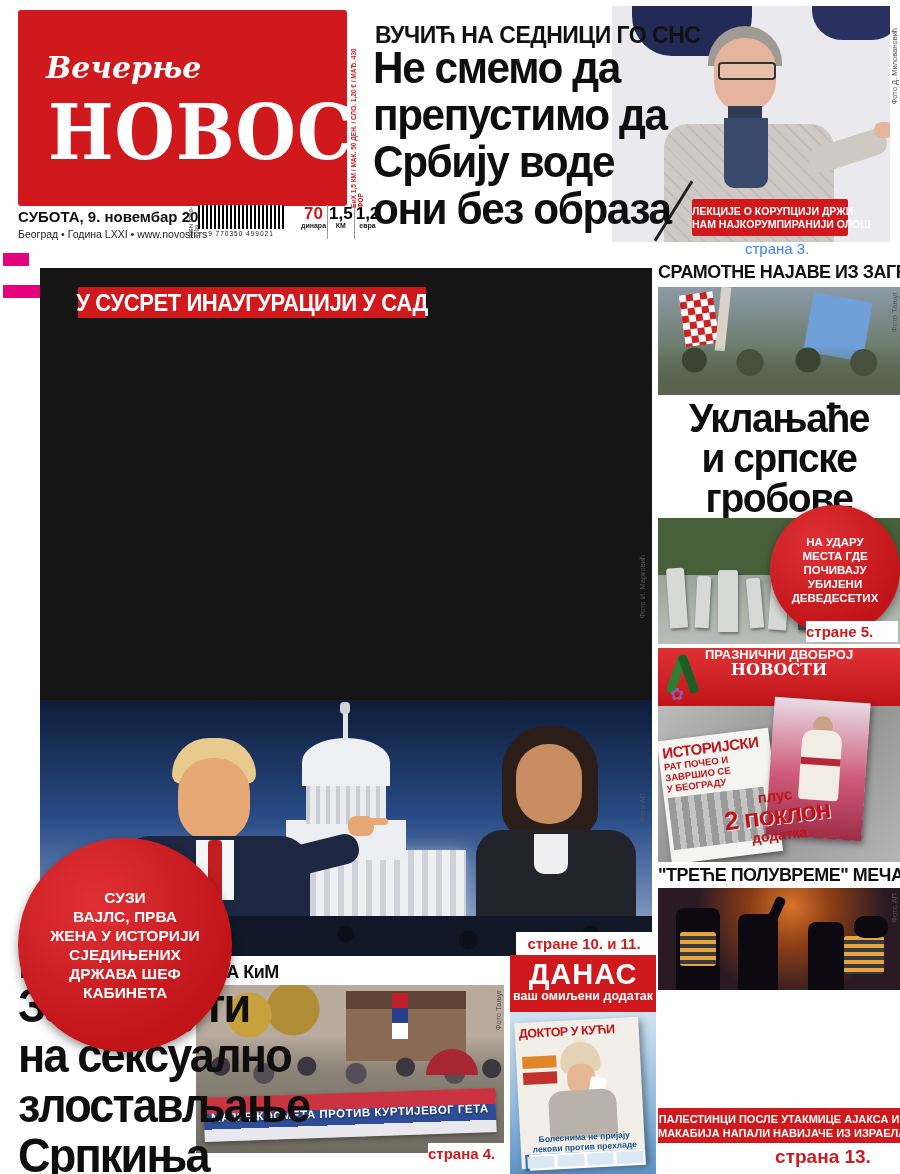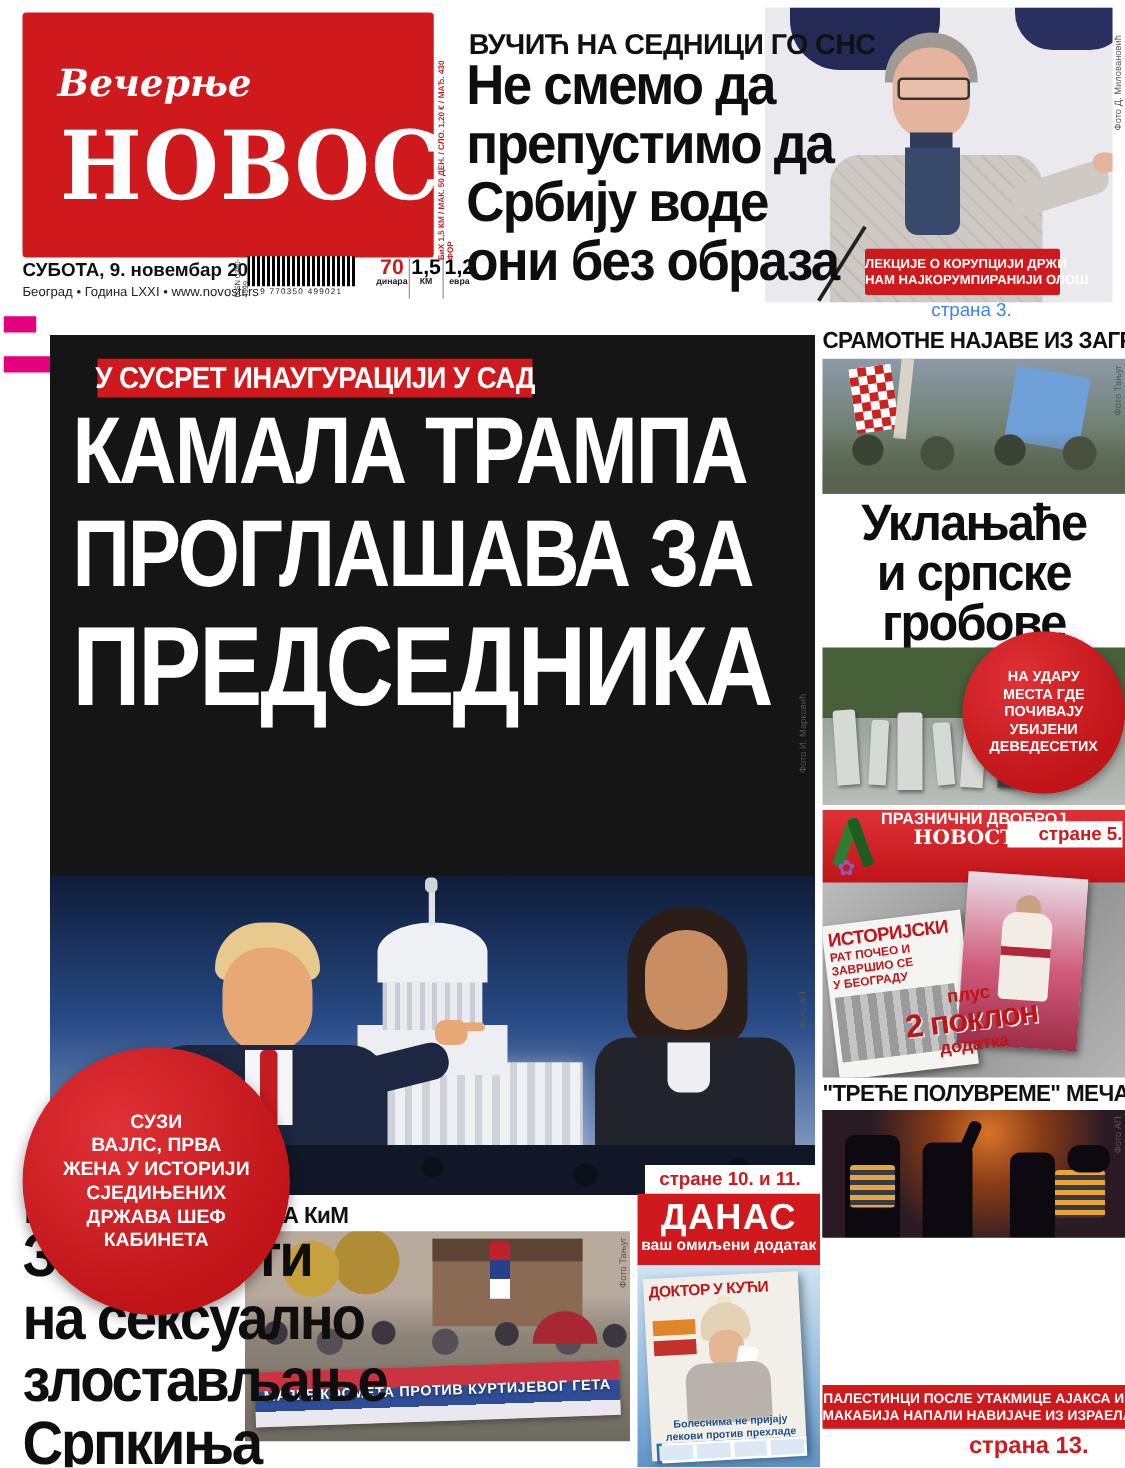--- a/index.html
+++ b/index.html
@@ -105,21 +105,21 @@
   .ms-circle span{color:#fff;font-weight:900;font-size:15.5px;line-height:19px;}
   .ms-pageref{left:476px;top:664px;width:136px;height:23px;background:#fff;display:flex;align-items:center;
               justify-content:center;z-index:5;}
   .ms-pageref span{color:#d0191c;font-weight:900;font-size:15px;}
   .cred-mid{left:598px;top:287px;}
   .cred-low{left:598px;top:525px;}
   
   .rc-kicker{font-size:18.5px;font-weight:900;color:#111;letter-spacing:-.5px;white-space:nowrap;transform:scaleX(.97);transform-origin:left;}
   .rc-headline span{display:block;text-align:center;font-weight:800;color:#0e0e0e;font-size:41px;
                     line-height:40px;letter-spacing:-1.5px;transform:scaleX(.95);}
-  .badge{background:#fff;display:flex;align-items:center;justify-content:flex-end;margin-top:36px;}
+  .badge{background:#fff;display:flex;align-items:center;justify-content:flex-start;}
   .badge span{color:#d0191c;font-weight:900;font-size:15px;}
   
   .zg-photo{left:658px;top:287px;width:242px;height:108px;background:linear-gradient(180deg,#8c9aa8,#6b7b6a 60%,#4d5a46);}
   .zflag1{left:24px;top:6px;width:34px;height:52px;background:
       repeating-conic-gradient(#c22 0% 25%,#fff 0% 50%) 0 0/14px 14px;transform:rotate(-8deg);}
   .zflag2{left:150px;top:10px;width:60px;height:60px;background:#6fa0d8;border-radius:4px;transform:rotate(10deg);}
   .zflag3{left:60px;top:0;width:10px;height:64px;background:#d8d2c8;transform:rotate(6deg);}
   .zsold{left:0;top:58px;width:242px;height:50px;background:
       radial-gradient(circle at 15% 30%,#3a4432 12px,transparent 13px),
       radial-gradient(circle at 38% 35%,#46503c 13px,transparent 14px),
@@ -277,25 +277,20 @@
   </div>
   <div class="abs ts-pageref">страна 3.</div>
 
   <div class="abs mark1"></div>
   <div class="abs mark2"></div>
 
   <div class="abs main-box">
     <div class="abs ms-kicker">
       <span>У СУСРЕТ ИНАУГУРАЦИЈИ У САД</span>
     </div>
-    <div class="abs ms-headline">
-      <span class="ms-l1">КАМАЛА ТРАМПА</span>
-      <span class="ms-l2">ПРОГЛАШАВА ЗА</span>
-      <span class="ms-l3">ПРЕДСЕДНИКА</span>
-    </div>
     <div class="ph" style="left:0;top:432px;width:612px;height:256px;">
       <div class="abs sky"></div>
       <div class="abs cap-base"></div>
       <div class="abs cap-cols"></div>
       <div class="abs cap-mid"></div>
       <div class="abs cap-drum"></div>
       <div class="abs cap-dome"></div>
       <div class="abs cap-spire"></div>
       <div class="abs cap-statue"></div>
       <div class="abs trump">

